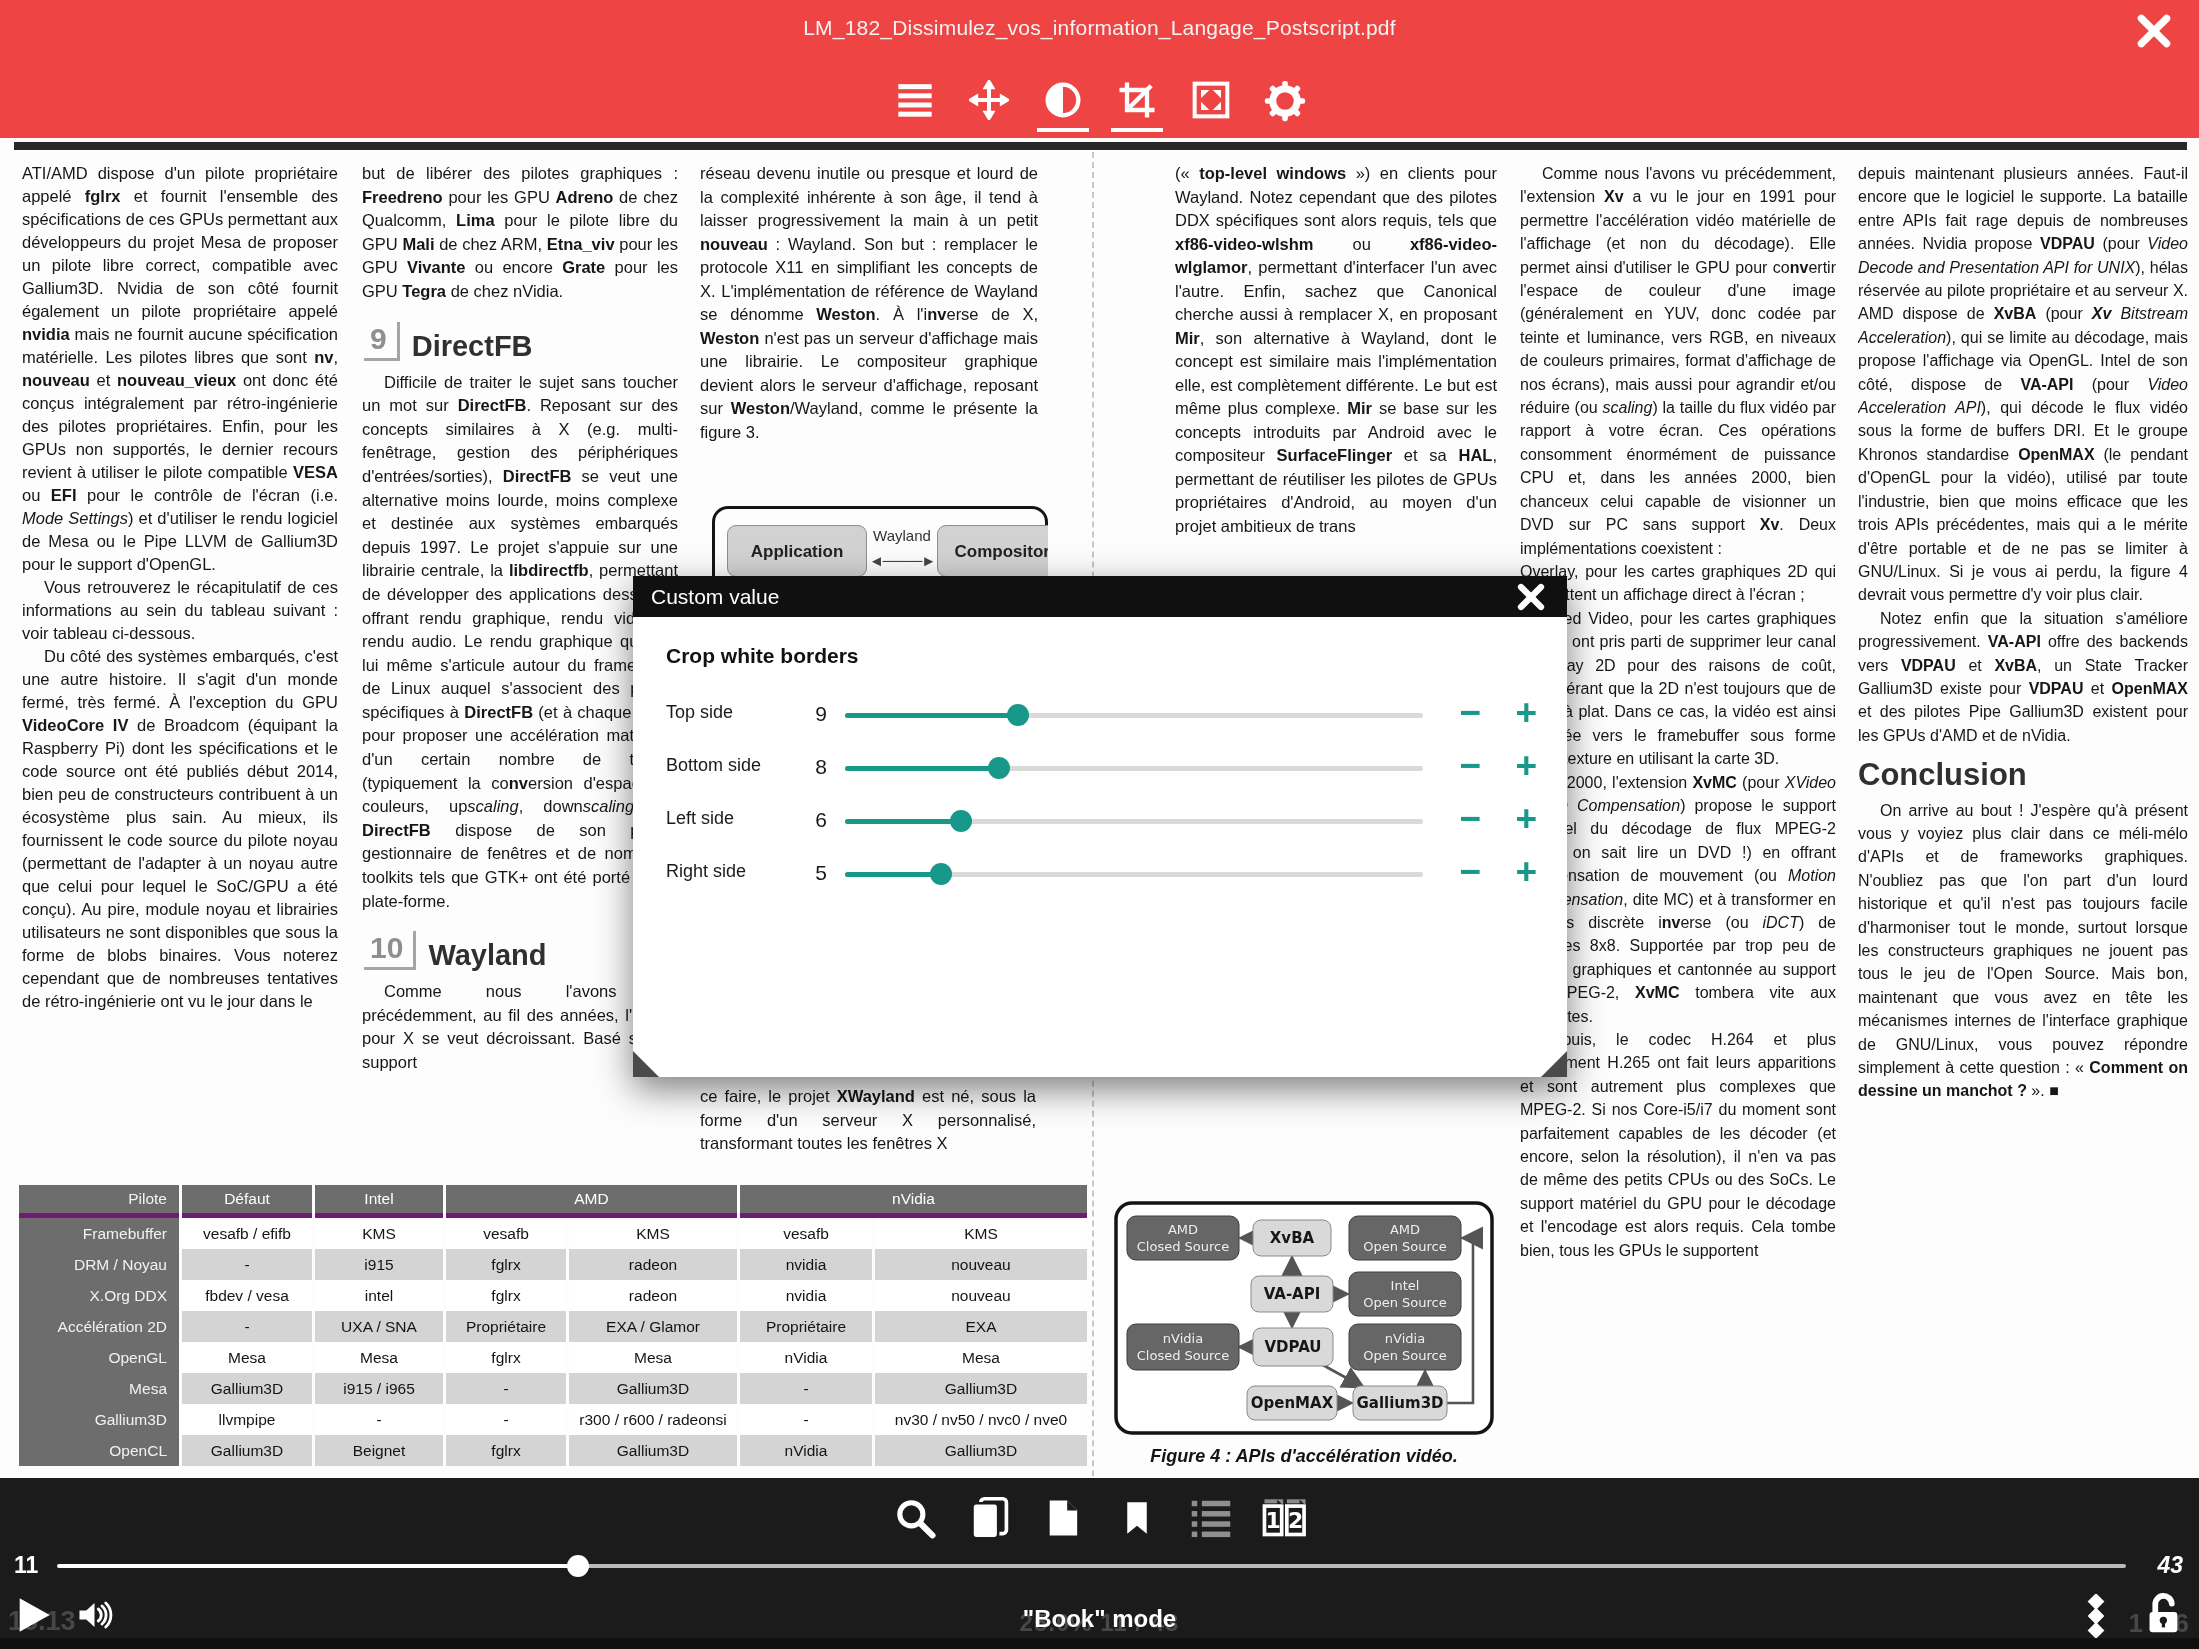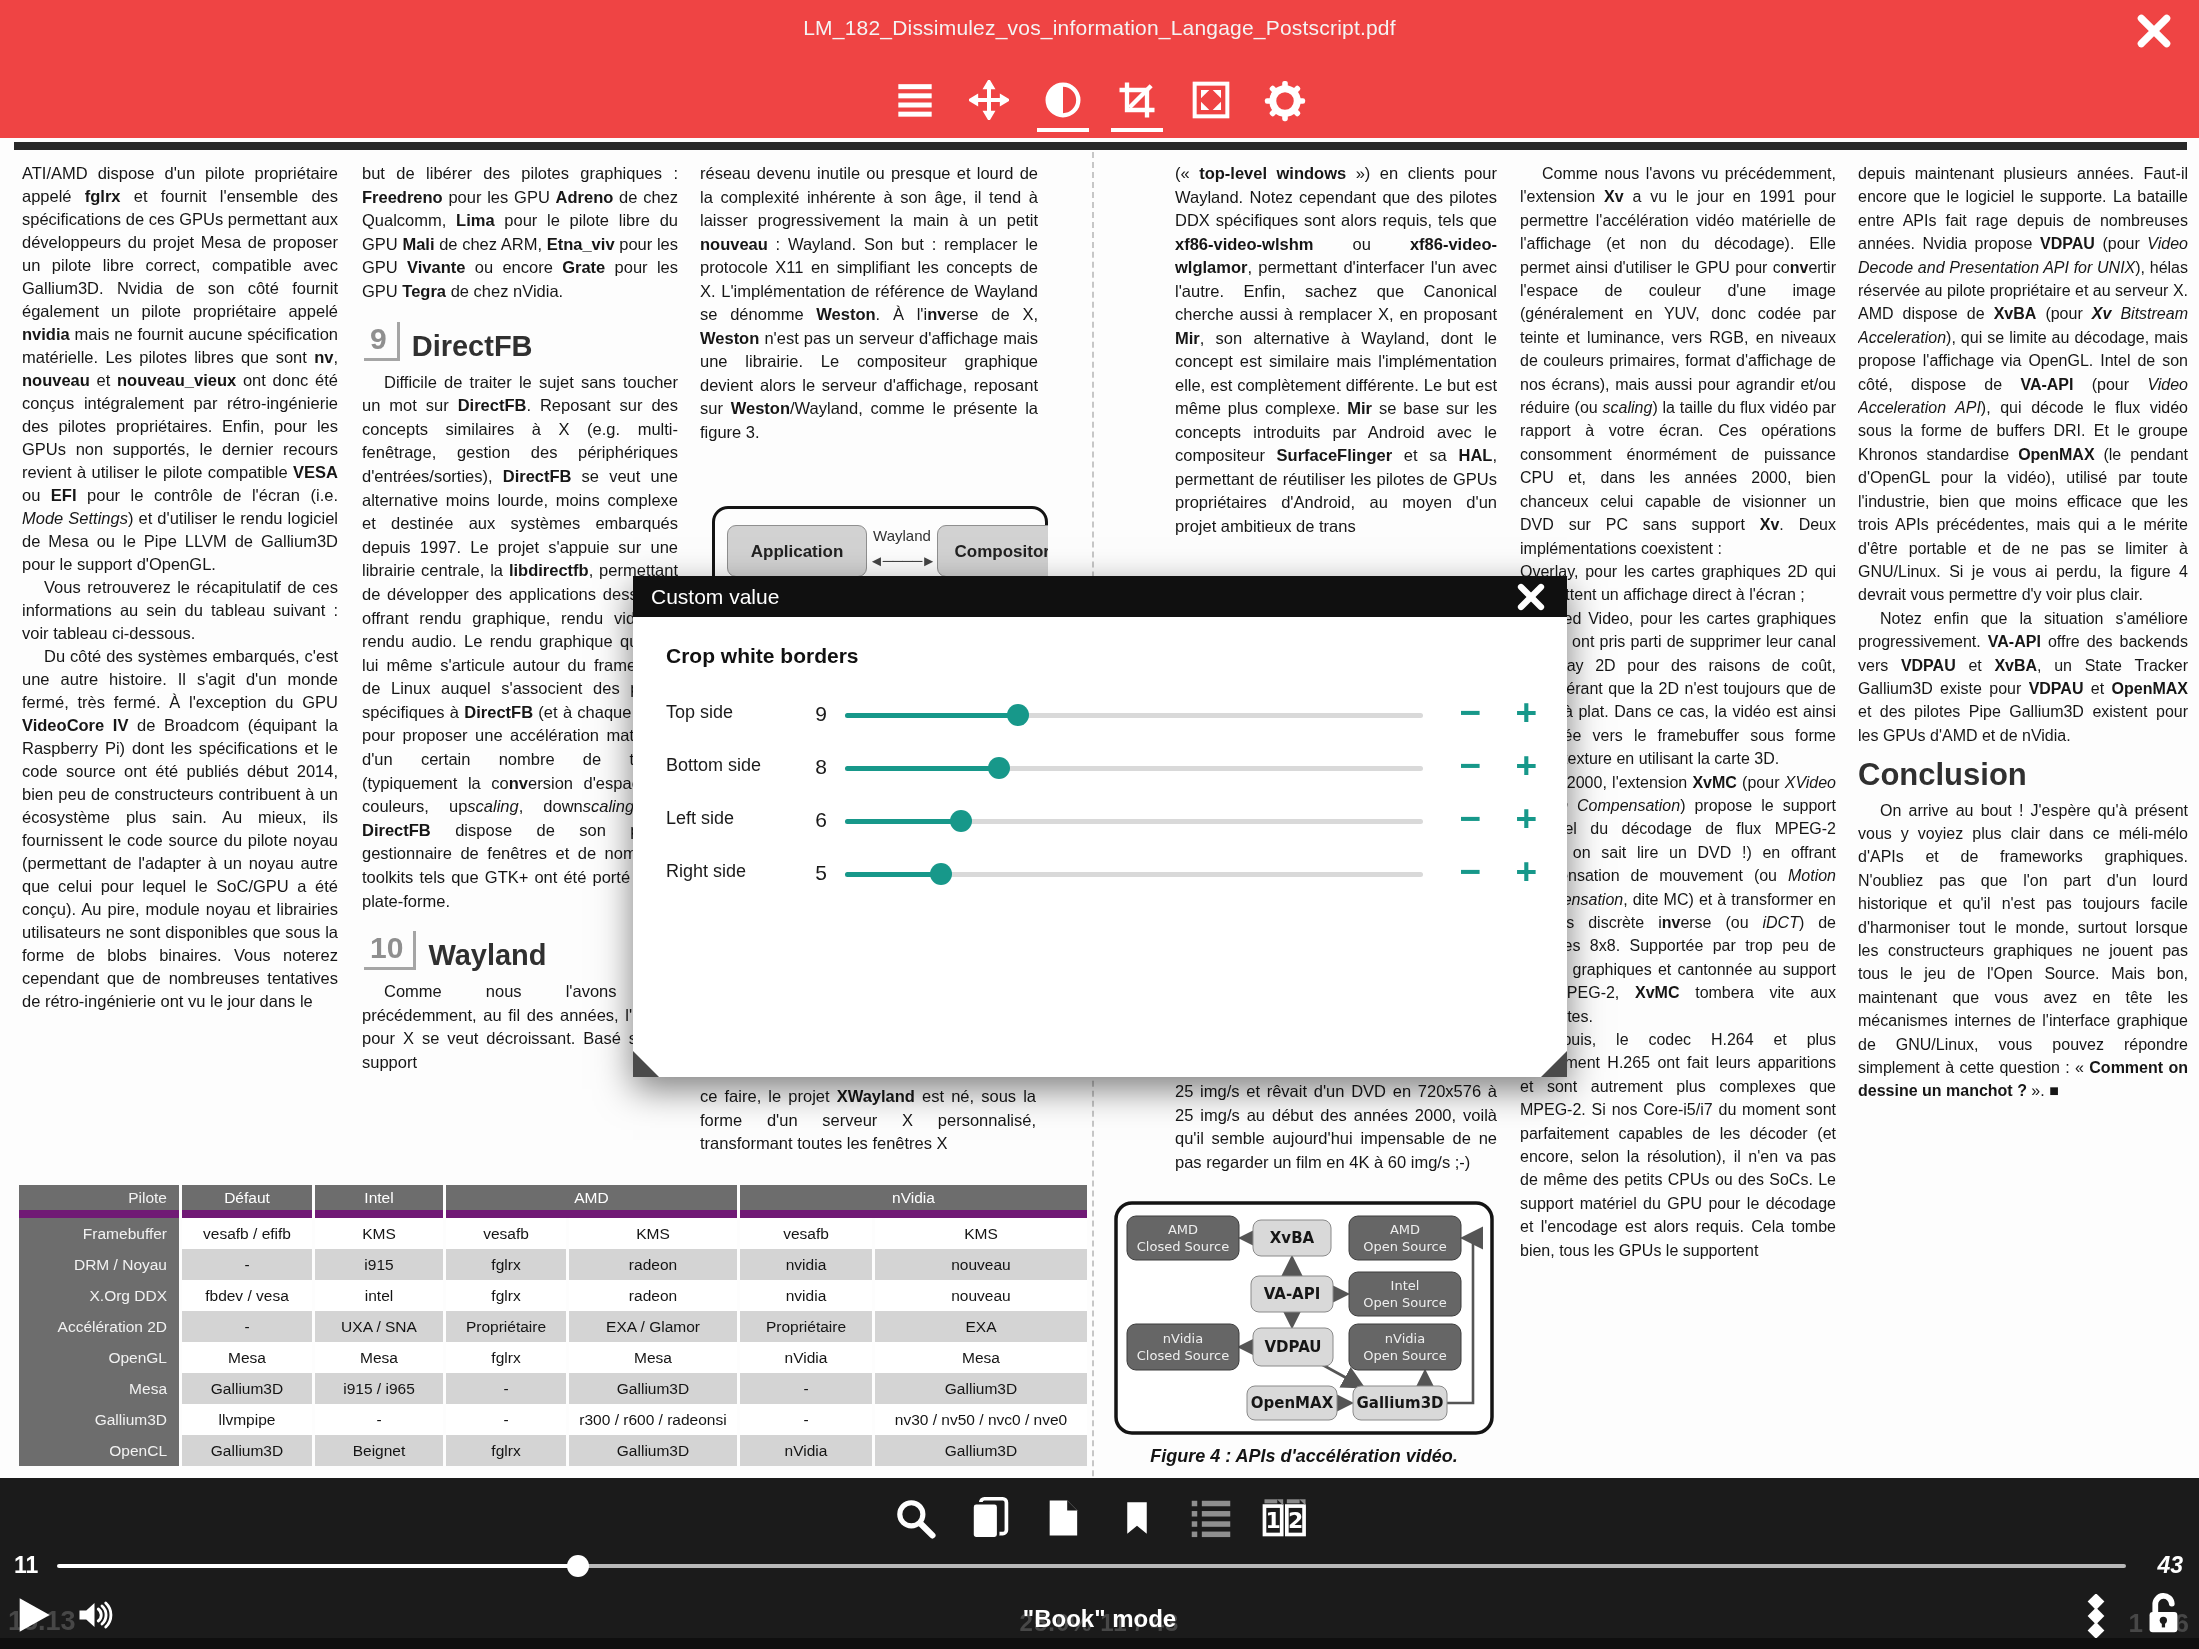--- a/index.html
+++ b/index.html
@@ -45,21 +45,21 @@
 
   
   .fig4{position:absolute;left:1113px;top:1062px;}
   .fig4-caption{position:absolute;left:1113px;top:1308px;width:382px;text-align:center;font-weight:bold;font-style:italic;font-size:18px;color:#141414;}
 
   
   .drv-table{position:absolute;left:19px;top:1047px;width:1068px;display:grid;
              grid-template-columns:160px 130px 128px 120px 168px 132px 212px;
              grid-template-rows:33px repeat(8,31px);column-gap:3px;}
   .tcell{display:flex;align-items:center;justify-content:center;font-size:15.5px;color:#141414;overflow:hidden;white-space:nowrap;}
-  .tcell.hdr{background:#6d6d6d;color:#fff;border-bottom:8px solid #701a75;box-sizing:border-box;}
+  .tcell.hdr{background:#6d6d6d;color:#fff;border-bottom:5px solid #701a75;box-sizing:border-box;}
   .tcell.lbl{background:#6d6d6d;color:#f2f2f2;justify-content:flex-end;padding-right:12px;}
   .tcell.even{background:#ffffff;}
   .tcell.odd{background:#d4d4d4;}
 
   
   .modal{position:absolute;left:633px;top:576px;width:934px;height:501px;background:#ffffff;z-index:5;
          box-shadow:0 12px 34px rgba(0,0,0,.5);}
   .modal-header{height:41px;background:#101010;display:flex;align-items:center;padding:0 18px;}
   .modal-title{color:#fff;font-size:21px;}
   .modal-close{margin-left:auto;width:36px;height:36px;display:flex;align-items:center;justify-content:center;color:#fff;cursor:pointer;}
@@ -128,23 +128,20 @@
         <p class="ind">Comme nous l'avons vu précédemment, au fil des années, l'intérêt pour X se veut décroissant. Basé sur un support</p>
       </div>
     <div id="lcol3top" class="col">
         <p>réseau devenu inutile ou presque et lourd de la complexité inhérente à son âge, il tend à laisser progressivement la main à un petit <b>nouveau</b> : Wayland. Son but : remplacer le protocole X11 en simplifiant les concepts de X. L'implémentation de référence de Wayland se dénomme <b>Weston</b>. À l'i<b>nv</b>erse de X, <b>Weston</b> n'est pas un serveur d'affichage mais une librairie. Le compositeur graphique devient alors le serveur d'affichage, reposant sur <b>Weston</b>/Wayland, comme le présente la figure 3.</p>
       </div>
     <div id="lcol3frag" class="col">
         <p>ce faire, le projet <b>XWayland</b> est né, sous la forme d'un serveur X personnalisé, transformant toutes les fenêtres X</p>
       </div>
     <div id="rcol1top" class="col">
         <p>(« <b>top-level windows</b> ») en clients pour Wayland. Notez cependant que des pilotes DDX spécifiques sont alors requis, tels que <b>xf86-video-wlshm</b> ou <b>xf86-video-wlglamor</b>, permettant d'interfacer l'un avec l'autre. Enfin, sachez que Canonical cherche aussi à remplacer X, en proposant <b>Mir</b>, son alternative à Wayland, dont le concept est similaire mais l'implémentation elle, est complètement différente. Le but est même plus complexe. <b>Mir</b> se base sur les concepts introduits par Android avec le compositeur <b>SurfaceFlinger</b> et sa <b>HAL</b>, permettant de réutiliser les pilotes de GPUs propriétaires d'Android, au moyen d'un projet ambitieux de trans</p>
-      </div>
-    <div id="rcol1frag" class="col">
-        <p>25 img/s et rêvait d'un DVD en 720x576 à 25 img/s au début des années 2000, voilà qu'il semble aujourd'hui impensable de ne pas regarder un film en 4K à 60 img/s ;-)</p>
       </div>
     <div id="rcol2" class="col">
         <p class="ind">Comme nous l'avons vu précédemment, l'extension <b>Xv</b> a vu le jour en 1991 pour permettre l'accélération vidéo matérielle de l'affichage (et non du décodage). Elle permet ainsi d'utiliser le GPU pour co<b>nv</b>ertir l'espace de couleur d'une image (généralement en YUV, donc codée par teinte et luminance, vers RGB, en niveaux de couleurs primaires, format d'affichage de nos écrans), mais aussi pour agrandir et/ou réduire (ou <i>scaling</i>) la taille du flux vidéo par rapport à votre écran. Ces opérations consomment énormément de puissance CPU et, dans les années 2000, bien chanceux celui capable de visionner un DVD sur PC sans support <b>Xv</b>. Deux implémentations coexistent :</p>
         <p>Overlay, pour les cartes graphiques 2D qui permettent un affichage direct à l'écran ;</p>
         <p>Textured Video, pour les cartes graphiques 3D qui ont pris parti de supprimer leur canal d'overlay 2D pour des raisons de coût, considérant que la 2D n'est toujours que de la 3D à plat. Dans ce cas, la vidéo est ainsi restituée vers le framebuffer sous forme d'une texture en utilisant la carte 3D.</p>
         <p class="ind">En 2000, l'extension <b>XvMC</b> (pour <i>XVideo Motion Compensation</i>) propose le support matériel du décodage de flux MPEG-2 (c'est, on sait lire un DVD !) en offrant compensation de mouvement (ou <i>Motion Compensation</i>, dite MC) et à transformer en cosinus discrète i<b>nv</b>erse (ou <i>iDCT</i>) de matrices 8x8. Supportée par trop peu de pilotes graphiques et cantonnée au support du MPEG-2, <b>XvMC</b> tombera vite aux oubliettes.</p>
         <p class="ind">Depuis, le codec H.264 et plus récemment H.265 ont fait leurs apparitions et sont autrement plus complexes que MPEG-2. Si nos Core-i5/i7 du moment sont parfaitement capables de les décoder (et encore, selon la résolution), il n'en va pas de même des petits CPUs ou des SoCs. Le support matériel du GPU pour le décodage et l'encodage est alors requis. Cela tombe bien, tous les GPUs le supportent</p>
       </div>
     <div id="rcol3" class="col">
         <p>depuis maintenant plusieurs années. Faut-il encore que le logiciel le supporte. La bataille entre APIs fait rage depuis de nombreuses années. Nvidia propose <b>VDPAU</b> (pour <i>Video Decode and Presentation API for UNIX</i>), hélas réservée au pilote propriétaire et au serveur X. AMD dispose de <b>XvBA</b> (pour <i><b>Xv</b> Bitstream Acceleration</i>), qui se limite au décodage, mais propose l'affichage via OpenGL. Intel de son côté, dispose de <b>VA-API</b> (pour <i>Video Acceleration API</i>), qui décode le flux vidéo sous la forme de buffers DRI. Et le groupe Khronos standardise <b>OpenMAX</b> (le pendant d'OpenGL pour la vidéo), utilisé par toute l'industrie, bien que moins efficace que les trois APIs précédentes, mais qui a le mérite d'être portable et de ne pas se limiter à GNU/Linux. Si je vous ai perdu, la figure 4 devrait vous permettre d'y voir plus clair.</p>

